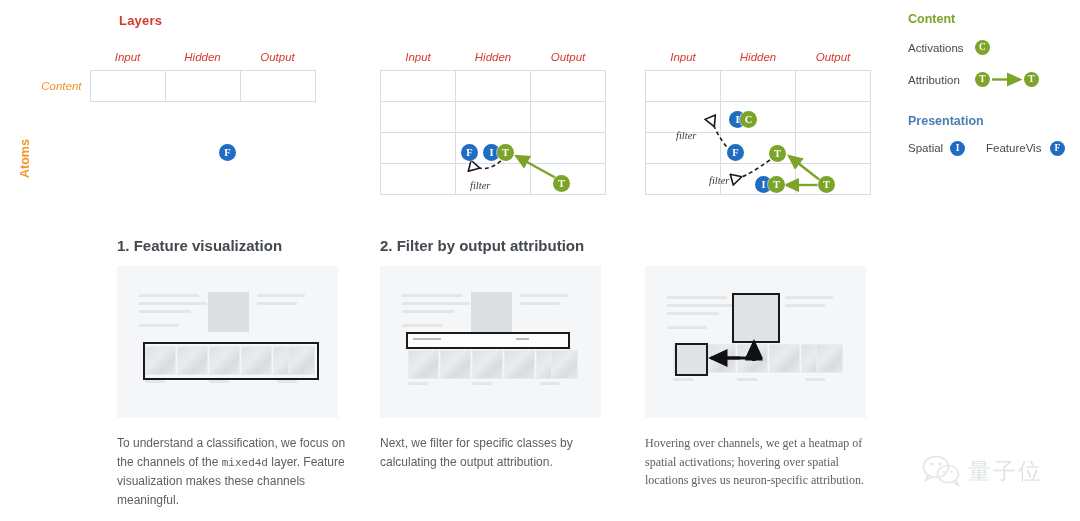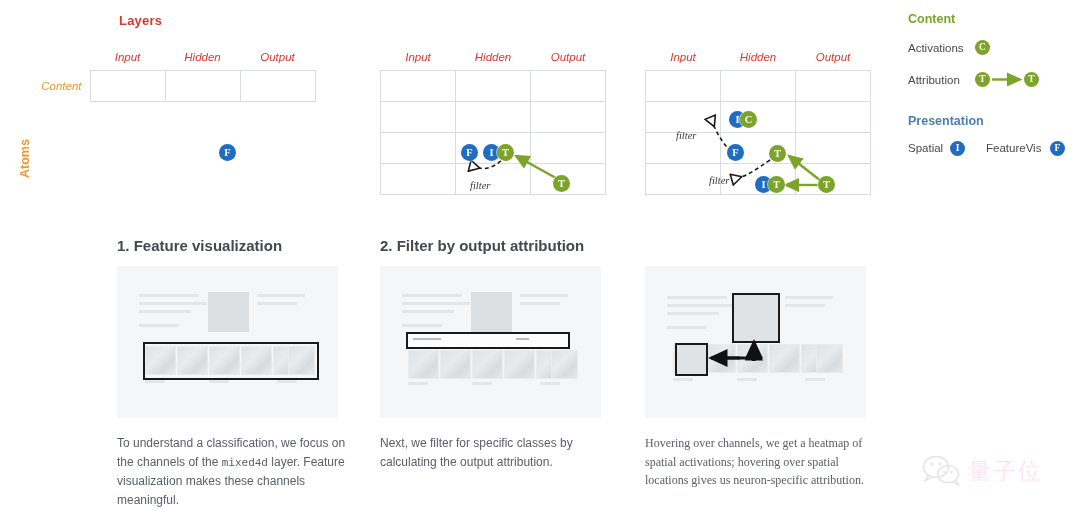--- a/index.html
+++ b/index.html
@@ -112,21 +112,21 @@
   .hl-box{position:absolute;border:2px solid #1a1a1a;background:transparent;}
   .hl-bar{position:absolute;border:2px solid #1a1a1a;background:#fdfdfd;}
   .hl-sq{position:absolute;border:2.5px solid #1a1a1a;background:#e0e3e6;}
 
   
   .wm{
     position:absolute;opacity:.15;
     display:flex;align-items:center;gap:6px;
   }
   .wm-text{
-    font-size:23px;color:#ec4899;letter-spacing:2px;
+    font-size:23px;color:#14532d;letter-spacing:2px;
     font-family:"DejaVu Sans", sans-serif;
   }
 </style>
 </head>
 <body>
 
 <div class="stage">
 
   <div class="matrix-title" style="left:119px;top:13px;">Layers</div>
 

